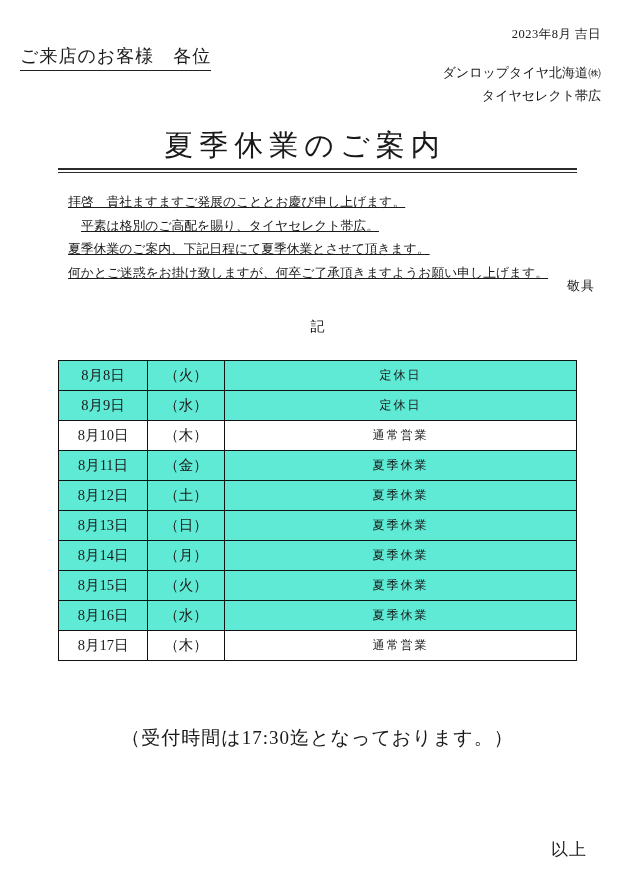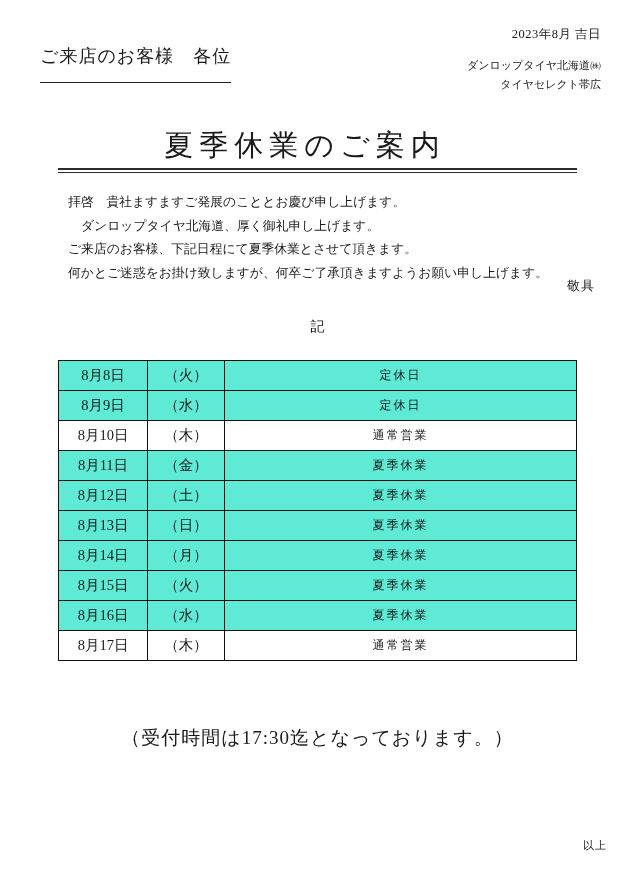--- a/index.html
+++ b/index.html
@@ -30,35 +30,35 @@
     right: 34px;
     font-size: 12.5px;
     letter-spacing: 0.5px;
     white-space: nowrap;
   }
 
   
   .addressee {
     position: absolute;
     top: 44px;
-    left: 40px;
+    left: 20px;
     font-size: 18px;
     letter-spacing: 1px;
     border-bottom: 1px solid #222;
-    padding-bottom: 14px;
+    padding-bottom: 2px;
     white-space: nowrap;
   }
 
   
   .sender {
     position: absolute;
-    top: 56px;
+    top: 62px;
     right: 34px;
     text-align: right;
-    font-size: 11px;
+    font-size: 13px;
     line-height: 1.75;
     white-space: nowrap;
   }
 
   
   .title-wrap {
     position: absolute;
     top: 126px;
     left: 0;
     width: 602px;
@@ -82,20 +82,21 @@
   }
 
   
   .body-text {
     position: absolute;
     top: 191px;
     left: 68px;
     width: 500px;
     font-size: 12.8px;
     line-height: 1.85;
+    text-decoration: underline;
   }
   .body-text .indent {
     padding-left: 13px;
   }
 
   .closing {
     position: absolute;
     top: 277px;
     right: 40px;
     font-size: 13px;
@@ -153,22 +154,22 @@
     left: 0;
     width: 635px;
     text-align: center;
     font-size: 19px;
     letter-spacing: 1px;
   }
 
   .footer-end {
     position: absolute;
     top: 838px;
-    right: 28px;
-    font-size: 11px;
+    right: 48px;
+    font-size: 17px;
     letter-spacing: 1px;
   }
 </style>
 </head>
 <body>
 
 <div class="page">
 
   <div class="doc-date">2023年8月 吉日</div>
 
@@ -179,22 +180,22 @@
     <div>タイヤセレクト帯広</div>
   </div>
 
   <div class="title-wrap">
     <span class="title">夏季休業のご案内</span>
   </div>
   <div class="title-rule"></div>
 
   <div class="body-text">
     <div>拝啓　貴社ますますご発展のこととお慶び申し上げます。</div>
-    <div class="indent">ダンロップタイヤ北海道、厚く御礼申し上げます。</div>
-    <div>ご来店のお客様、下記日程にて夏季休業とさせて頂きます。</div>
+    <div class="indent">平素は格別のご高配を賜り、タイヤセレクト帯広。</div>
+    <div>夏季休業のご案内、下記日程にて夏季休業とさせて頂きます。</div>
     <div>何かとご迷惑をお掛け致しますが、何卒ご了承頂きますようお願い申し上げます。</div>
   </div>
 
   <div class="closing">敬具</div>
 
   <div class="ki">記</div>
 
   <table class="schedule">
     <tbody>
         <tr class="holiday">

